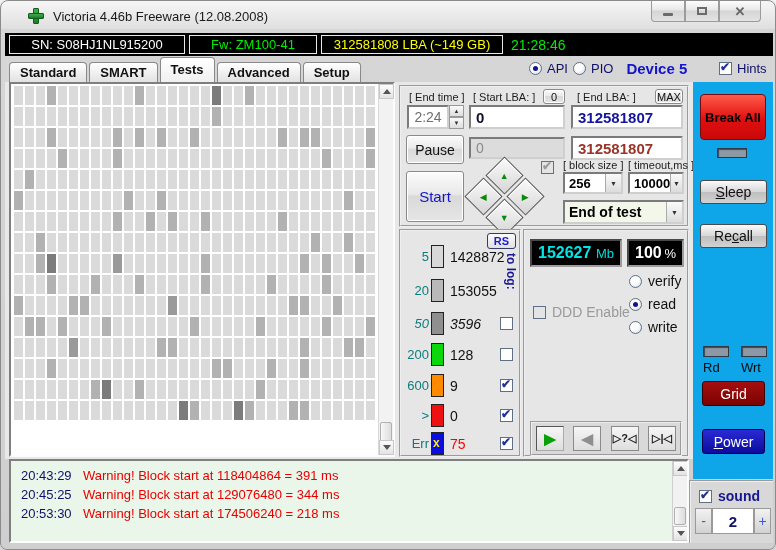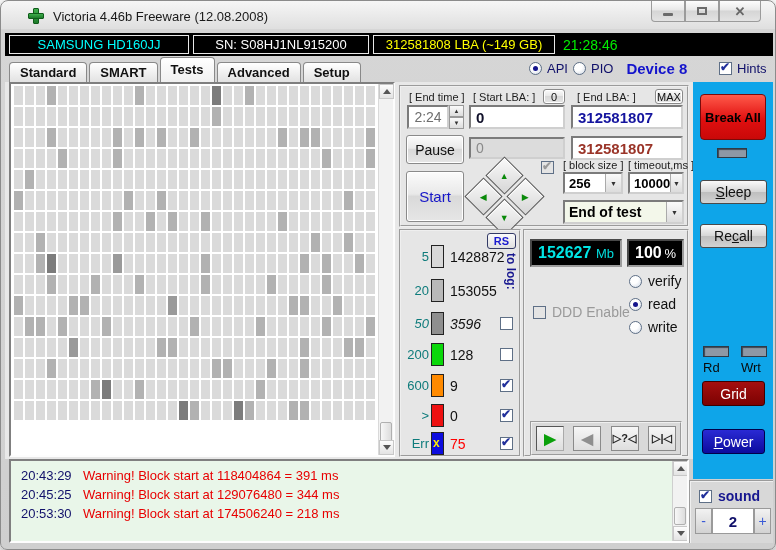--- a/index.html
+++ b/index.html
@@ -139,40 +139,40 @@
       <div class="winbtn">
           <span class="glyph-max"></span>
         </div>
       <div class="winbtn">
           <span class="glyph-close">✕</span>
         </div>
     </div>
   </div>
 
   <div id="infobar">
-    <div class="seg" id="seg-model">SAMSUNG HD160JJ</div>
     <div class="seg" id="seg-sn">SN: S08HJ1NL915200</div>
+    <div class="seg" id="seg-fw">Fw: ZM100-41</div>
     <div class="seg" id="seg-lba">312581808 LBA (~149 GB)</div>
     <div class="seg" id="seg-clock">21:28:46</div>
   </div>
 
   <div id="tabrow">
     <div id="tabs">
         <div class="tab">Standard</div>
         <div class="tab">SMART</div>
         <div class="tab active">Tests</div>
         <div class="tab">Advanced</div>
         <div class="tab">Setup</div>
       </div>
     <div id="mode-area">
       <span class="rb sel"></span>
       <span>API</span>
       <span class="rb"></span>
       <span>PIO</span>
-      <span id="device-label">Device 8</span>
+      <span id="device-label">Device 5</span>
     </div>
     <div id="hints-area">
       <span class="cb">
           <span class="mk">✔</span>
         </span>
       <span>Hints</span>
     </div>
   </div>
 
   <div id="main">

